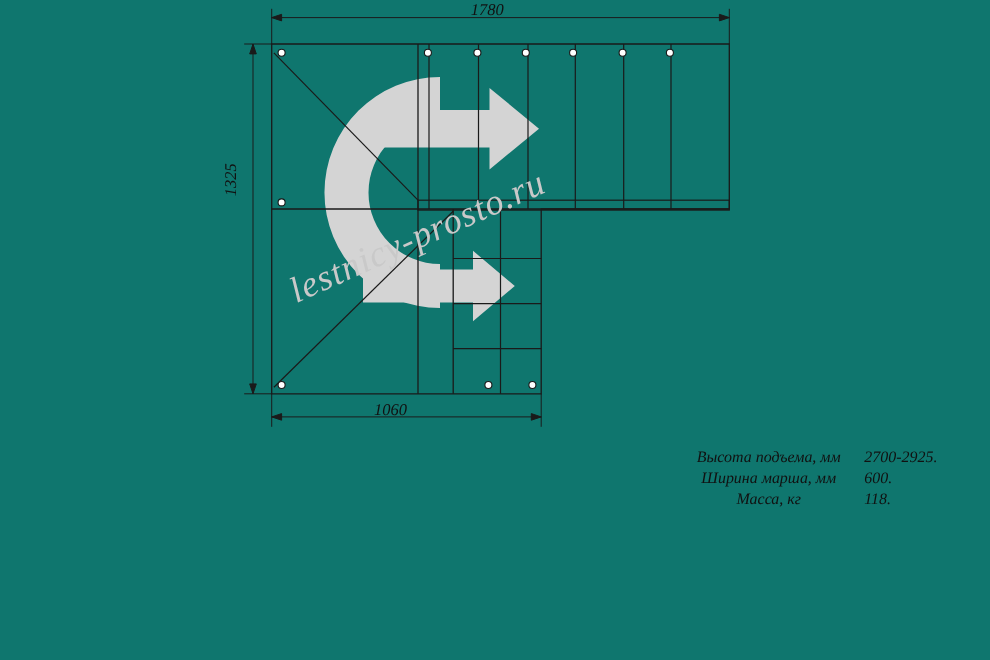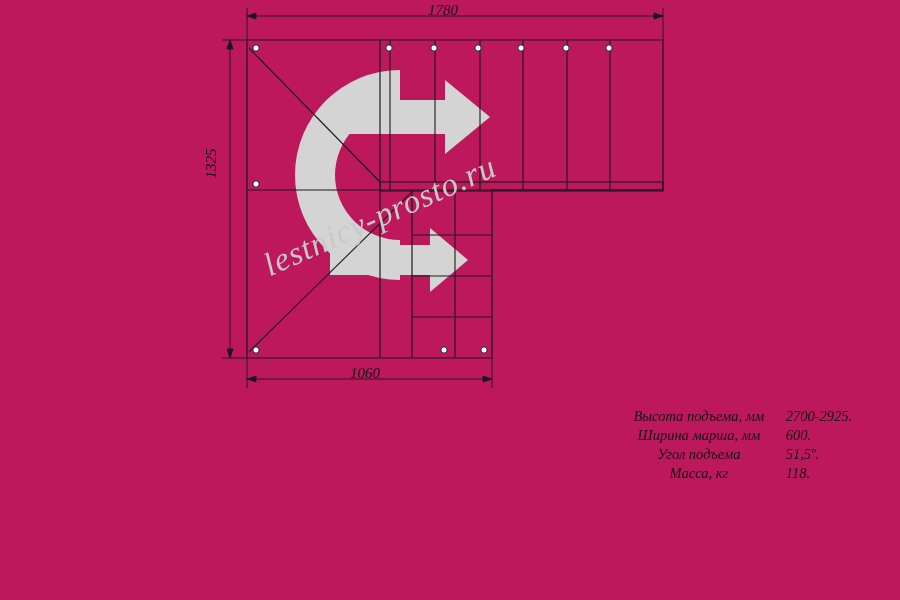--- a/index.html
+++ b/index.html
@@ -4,21 +4,21 @@
 <style>
   html, body {
     margin: 0;
     padding: 0;
     background: #ffffff;
   }
   #page {
     position: relative;
     width: 900px;
     height: 600px;
-    background: #be185d;
+    background: #0f766e;
     overflow: hidden;
     font-family: "Liberation Serif", serif;
   }
   svg.drawing {
     position: absolute;
     left: 0;
     top: 0;
     width: 900px;
     height: 600px;
   }
@@ -34,21 +34,21 @@
     left: 428px;
     top: 2px;
   }
   #dim-left-label {
     left: 196px;
     top: 155px;
     transform: rotate(-90deg);
     transform-origin: center center;
   }
   #dim-bottom-label {
-    left: 350px;
+    left: 340px;
     top: 365px;
     text-align: right;
   }
   .spec-table {
     position: absolute;
     left: 612px;
     top: 408px;
     width: 262px;
     font-family: "Liberation Serif", serif;
     font-style: italic;
@@ -183,23 +183,19 @@
     <tbody id="spec-body">
         <tr>
           <td class="param">Высота подъема, мм</td>
           <td class="value">2700-2925.</td>
         </tr>
         <tr>
           <td class="param">Ширина марша, мм</td>
           <td class="value">600.</td>
         </tr>
         <tr>
-          <td class="param">Угол подъема</td>
-          <td class="value">51,5º.</td>
-        </tr>
-        <tr>
           <td class="param">Масса, кг</td>
           <td class="value">118.</td>
         </tr>
       </tbody>
   </table>
 
 </div>
 
 </body></html>

